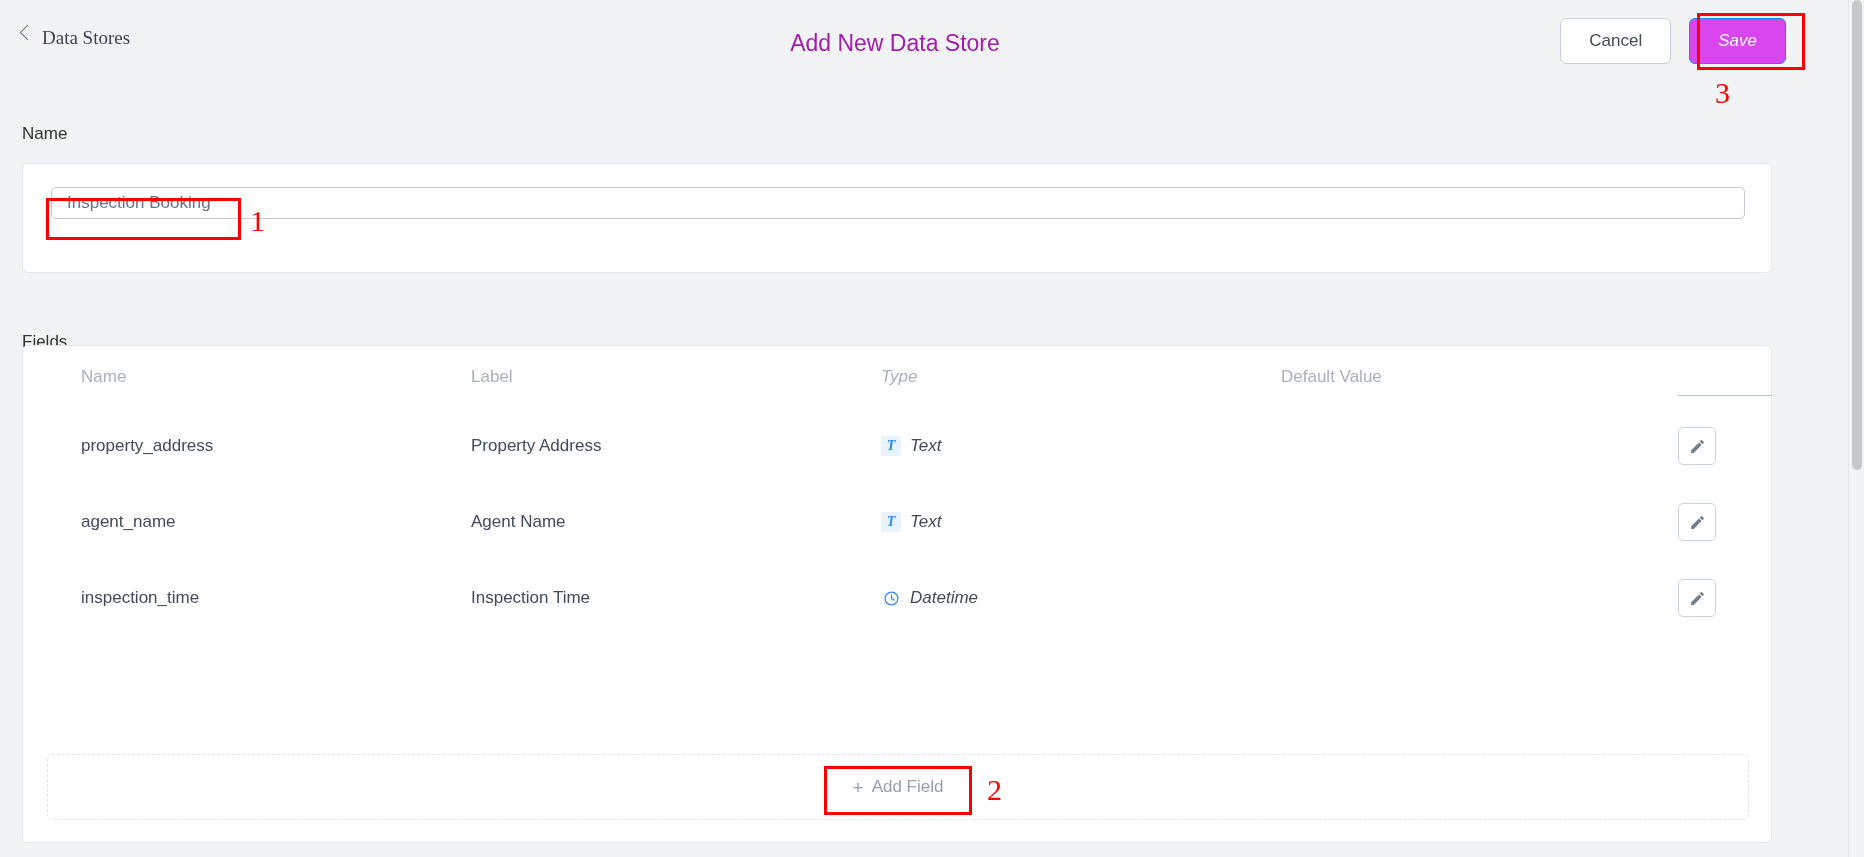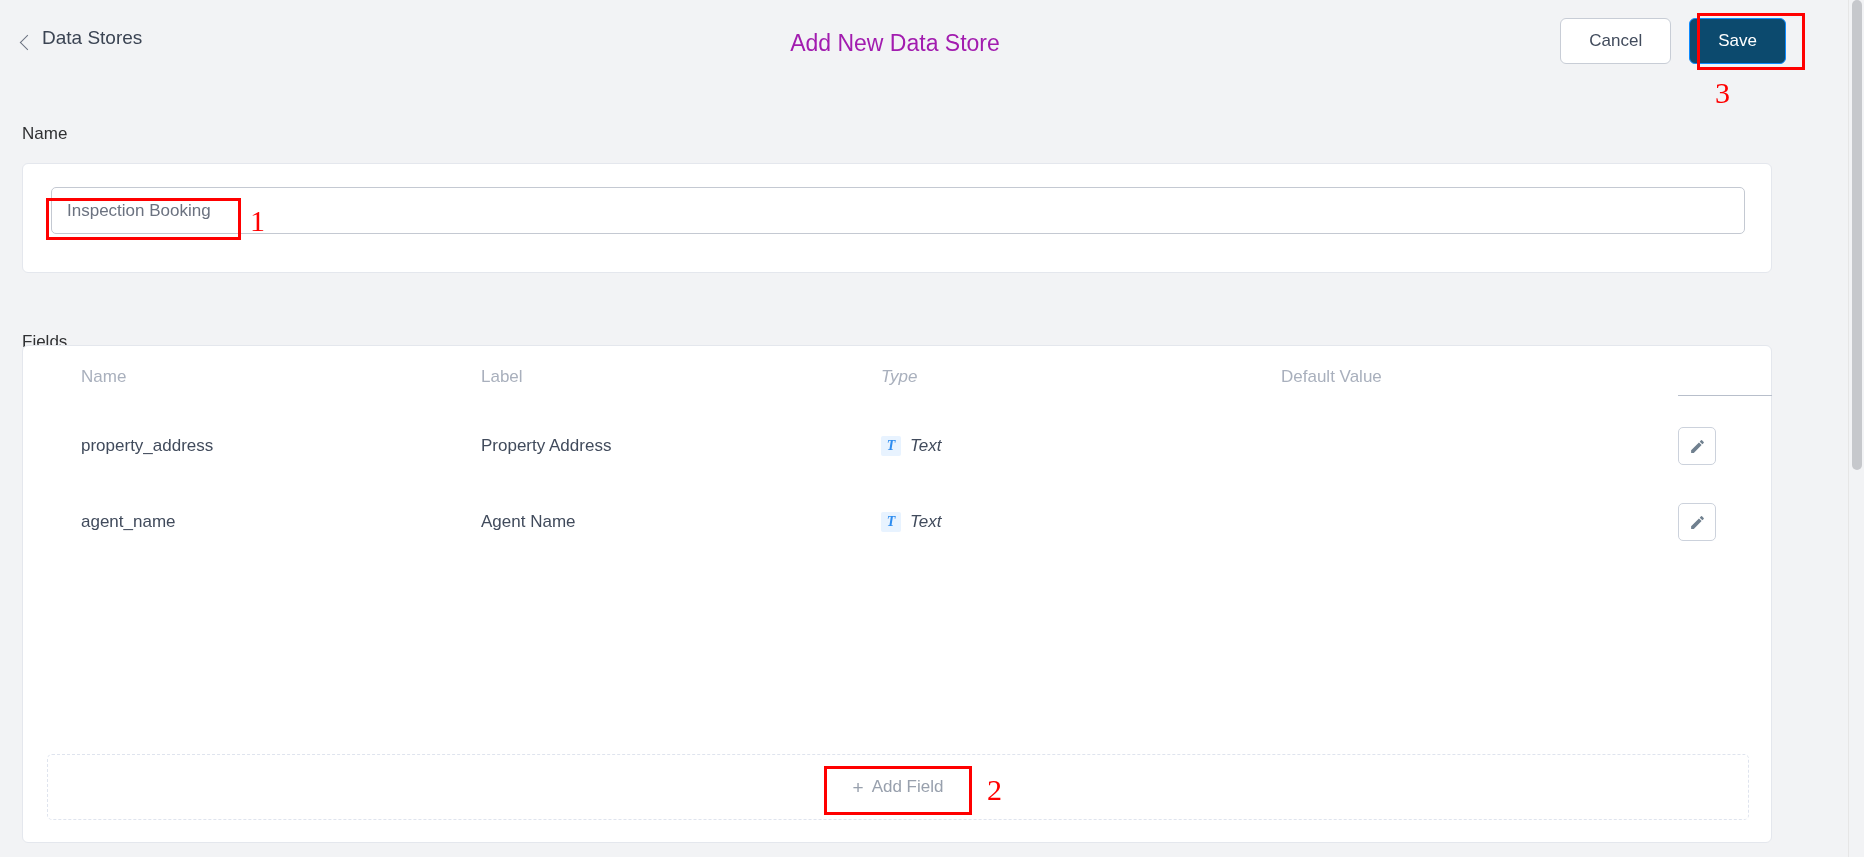--- a/index.html
+++ b/index.html
@@ -37,24 +37,25 @@
   #header {
     position: absolute;
     top: 0; left: 0;
     width: 1848px; height: 84px;
   }
 
   #back-link {
     position: absolute;
     left: 22px; top: 27px;
     display: flex;
-    align-items: flex-end;
+    align-items: flex-start;
     gap: 9px;
     cursor: pointer;
     color: #4a5568;
+    font-family: Liberation Serif, serif;
   }
   #back-link .chev {
     width: 11px; height: 11px;
     border-left: 1.6px solid #6b7280;
     border-bottom: 1.6px solid #6b7280;
     transform: rotate(45deg);
     margin-bottom: 1px;
   }
   #back-link .lbl {
     font-size: 19px;
@@ -87,23 +88,24 @@
     height: 46px;
     padding: 0 28px;
     line-height: 44px;
   }
   #cancel-button {
     background: #ffffff;
     border: 1px solid #c8cdd6;
     color: #414b5c;
   }
   #save-button {
-    background: #0c4a6e;
+    background: #d946ef;
     border: 1px solid #0c8aff;
     color: #ffffff;
+    font-style: italic;
   }
 
   
   .anno-box {
     position: absolute;
     border: 3px solid #ff0000;
     pointer-events: none;
   }
   .anno-num {
     position: absolute;
@@ -141,21 +143,21 @@
     border: 1px solid #e4e7ed;
     border-radius: 6px;
   }
   #card-name   { top: 163px; height: 110px; }
   #card-fields { top: 345px; height: 498px; }
 
   
   #name-input {
     position: absolute;
     left: 28px; top: 23px;
-    width: 1694px; height: 47px;
+    width: 1694px; height: 32px;
     border: 1px solid #c4c9d2;
     border-radius: 5px;
     background: #fff;
     font-family: "Liberation Sans", sans-serif;
     font-size: 17px;
     color: #6b7280;
     padding: 0 15px;
     outline: none;
   }
   #name-input::placeholder { color: #9aa0aa; }
@@ -176,21 +178,21 @@
   }
   .cell {
     position: absolute;
     top: 50%;
     transform: translateY(-50%);
     font-size: 17px;
     color: #414b5c;
     white-space: nowrap;
   }
   .c-name  { left: 58px; }
-  .c-label { left: 458px; text-align: center; }
+  .c-label { left: 448px; text-align: center; }
   .c-type  { left: 858px; display: flex; align-items: center; gap: 9px; font-style: italic; }
   .c-def   { left: 1258px; }
   .c-act   { left: 1655px; }
 
   .fhead .cell { color: #a9b0bd; }
 
   
   #head-rule {
     position: absolute;
     left: 1655px;
@@ -326,20 +328,41 @@
       <div class="cell c-act">
         <button class="edit-btn">
           <svg width="17" height="17" viewBox="0 0 24 24">
             <path d="M3 17.25V21h3.75L17.81 9.94l-3.75-3.75L3 17.25zM20.71 7.04a1 1 0 0 0 0-1.41l-2.34-2.34a1 1 0 0 0-1.41 0l-1.83 1.83 3.75 3.75 1.83-1.83z" fill="#70808f"></path>
           </svg>
         </button>
       </div>
     </div>
 
 
+    <div class="frow">
+      <div class="cell c-name">inspection_time</div>
+      <div class="cell c-label">Inspection Time</div>
+      <div class="cell c-type">
+        <span class="type-icon clock">
+          <svg width="17" height="17" viewBox="0 0 24 24">
+            <circle cx="12" cy="12" r="9" fill="none" stroke="#2d8cf0" stroke-width="1.8"></circle>
+            <path d="M12 7v5.2l3.4 2" fill="none" stroke="#2d8cf0" stroke-width="1.8" stroke-linecap="round"></path>
+          </svg>
+        </span>
+        <span>Datetime</span>
+      </div>
+      <div class="cell c-def"></div>
+      <div class="cell c-act">
+        <button class="edit-btn">
+          <svg width="17" height="17" viewBox="0 0 24 24">
+            <path d="M3 17.25V21h3.75L17.81 9.94l-3.75-3.75L3 17.25zM20.71 7.04a1 1 0 0 0 0-1.41l-2.34-2.34a1 1 0 0 0-1.41 0l-1.83 1.83 3.75 3.75 1.83-1.83z" fill="#70808f"></path>
+          </svg>
+        </button>
+      </div>
+    </div>
 
   </div>
 
   <div id="add-field-area">
     <button id="add-field-button">
       <span class="plus">+</span>
       <span>Add Field</span>
     </button>
   </div>
 </div>

